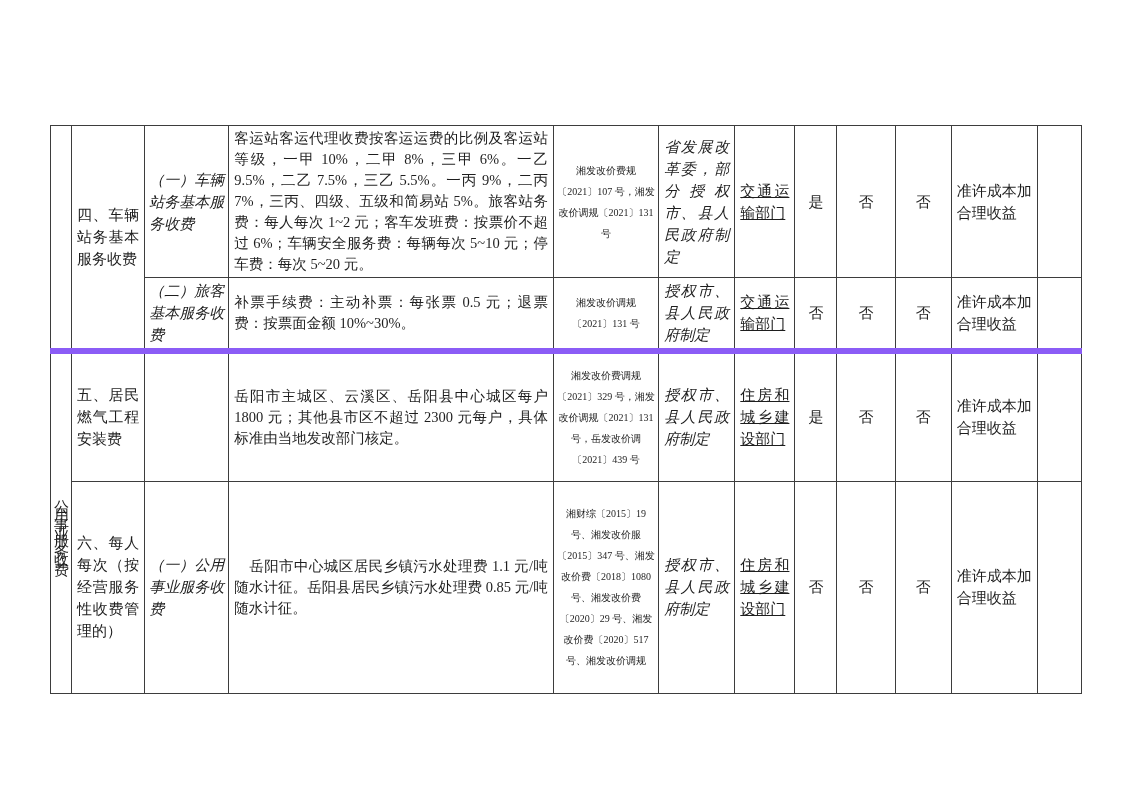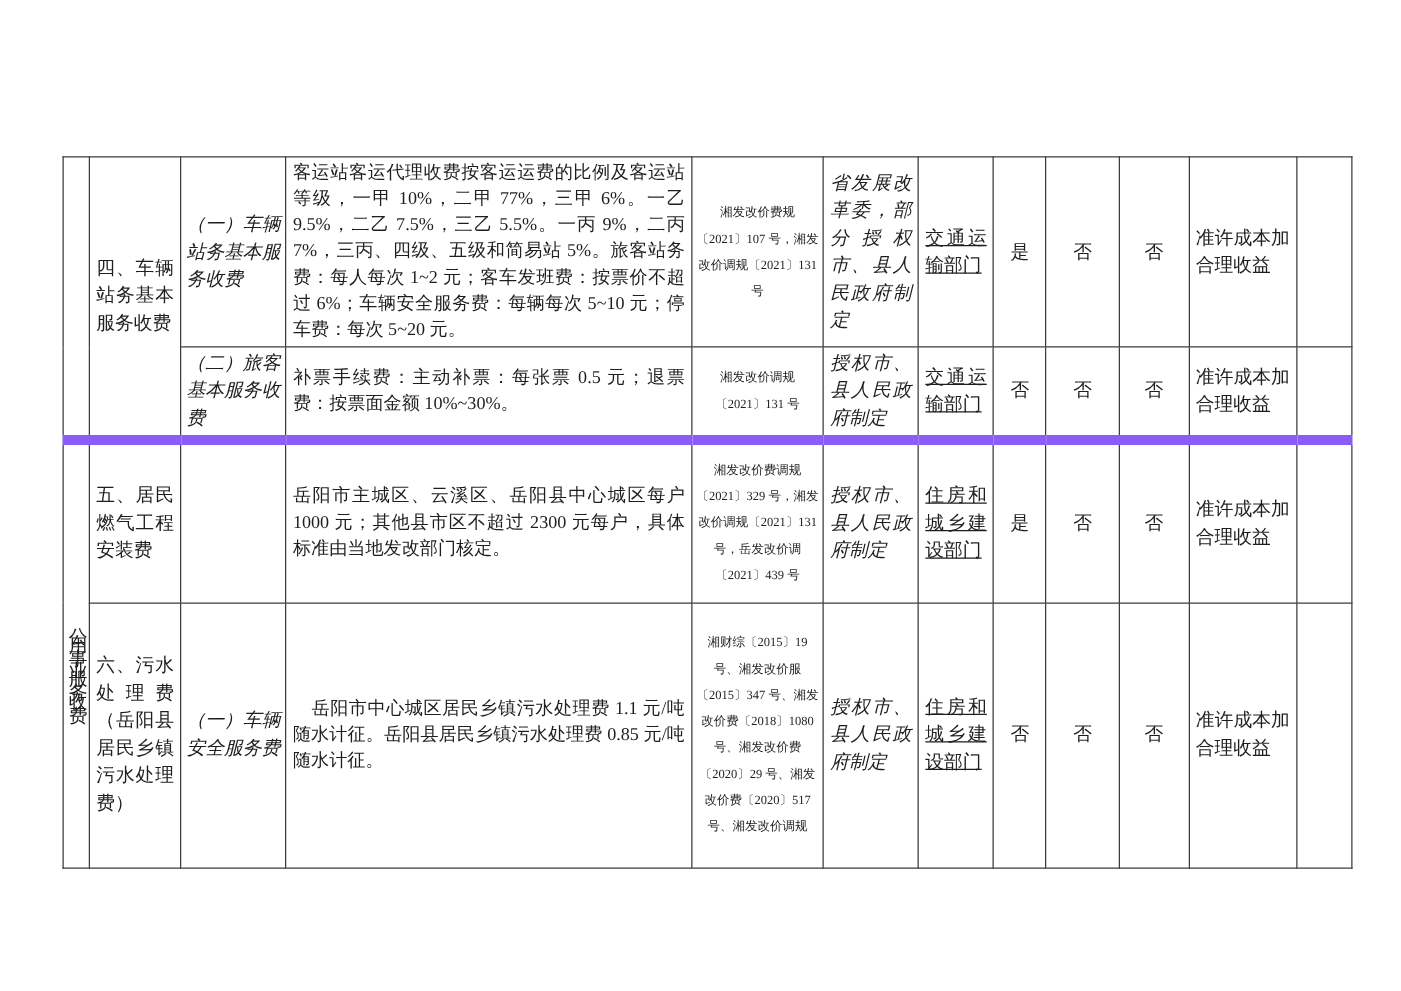--- a/index.html
+++ b/index.html
@@ -22,21 +22,21 @@
     font-size:15px;
     line-height:22px;
     padding:2px 5px;
     overflow:hidden;
     word-break:break-word;
   }
   tr.r1{height:127px}
   tr.r2{height:61px}
   tr.r3{height:130px}
   tr.r4{height:212px}
-  tr.r3 > td{border-top:8px solid #8b5cf6;}
+  tr.r3 > td{border-top:6px solid #8b5cf6;}
   td.cat{
     padding:0;
     writing-mode:vertical-rl;
     text-orientation:upright;
     text-align:center;
     letter-spacing:9px;
     line-height:21px;
   }
   td.sec{text-align:justify;text-justify:inter-character;}
   td.item{padding:2px 4px;text-align:justify;text-justify:inter-character;font-style:italic;}
@@ -73,21 +73,21 @@
       <col style="width:56px">
         <col style="width:86px">
         <col style="width:44px">
     </colgroup>
 
     <tbody>
         <tr class="r1">
       <td class="cat" rowspan="2"></td>
       <td class="sec" rowspan="2">四、车辆站务基本服务收费</td>
       <td class="item">（一）车辆站务基本服务收费</td>
-      <td class="desc">客运站客运代理收费按客运运费的比例及客运站等级，一甲 10%，二甲 77%，三甲 6%。一乙 9.5%，二乙 7.5%，三乙 5.5%。一丙 9%，二丙 7%，三丙、四级、五级和简易站 5%。旅客站务费：每人每次 1~2 元；客车发班费：按票价不超过 6%；车辆安全服务费：每辆每次 5~10 元；停车费：每次 5~20 元。</td>
+      <td class="desc">客运站客运代理收费按客运运费的比例及客运站等级，一甲 10%，二甲 8%，三甲 6%。一乙 9.5%，二乙 7.5%，三乙 5.5%。一丙 9%，二丙 7%，三丙、四级、五级和简易站 5%。旅客站务费：每人每次 1~2 元；客车发班费：按票价不超过 6%；车辆安全服务费：每辆每次 5~10 元；停车费：每次 5~20 元。</td>
       <td class="basis">湘发改价费规〔2021〕107 号，湘发改价调规〔2021〕131 号</td>
       <td class="auth">省发展改革委，部分授权市、县人民政府制定</td>
       <td class="dept">交通运输部门</td>
       <td class="flag">是</td>
       <td class="flag">否</td>
       <td class="flag">否</td>
       <td class="method">准许成本加合理收益</td>
       <td class="extra"></td>
     </tr>
 
@@ -101,34 +101,34 @@
       <td class="flag">否</td>
       <td class="flag">否</td>
       <td class="method">准许成本加合理收益</td>
       <td class="extra"></td>
     </tr>
 
     <tr class="r3">
       <td class="cat" rowspan="2">公用事业服务收费</td>
       <td class="sec">五、居民燃气工程安装费</td>
       <td class="item"></td>
-      <td class="desc">岳阳市主城区、云溪区、岳阳县中心城区每户 1000 元；其他县市区不超过 2300 元每户，具体标准由当地发改部门核定。</td>
+      <td class="desc">岳阳市主城区、云溪区、岳阳县中心城区每户 1800 元；其他县市区不超过 2300 元每户，具体标准由当地发改部门核定。</td>
       <td class="basis">湘发改价费调规〔2021〕329 号，湘发改价调规〔2021〕131 号，岳发改价调〔2021〕439 号</td>
       <td class="auth">授权市、县人民政府制定</td>
       <td class="dept">住房和城乡建设部门</td>
       <td class="flag">是</td>
       <td class="flag">否</td>
       <td class="flag">否</td>
       <td class="method">准许成本加合理收益</td>
       <td class="extra"></td>
     </tr>
 
     <tr class="r4">
-      <td class="sec">六、污水处理费（岳阳县居民乡镇污水处理费）</td>
-      <td class="item">（一）车辆安全服务费</td>
+      <td class="sec">六、每人每次（按经营服务性收费管理的）</td>
+      <td class="item">（一）公用事业服务收费</td>
       <td class="desc">　岳阳市中心城区居民乡镇污水处理费 1.1 元/吨随水计征。岳阳县居民乡镇污水处理费 0.85 元/吨随水计征。</td>
       <td class="basis">湘财综〔2015〕19 号、湘发改价服〔2015〕347 号、湘发改价费〔2018〕1080 号、湘发改价费〔2020〕29 号、湘发改价费〔2020〕517 号、湘发改价调规</td>
       <td class="auth">授权市、县人民政府制定</td>
       <td class="dept">住房和城乡建设部门</td>
       <td class="flag">否</td>
       <td class="flag">否</td>
       <td class="flag">否</td>
       <td class="method">准许成本加合理收益</td>
       <td class="extra"></td>
     </tr>

